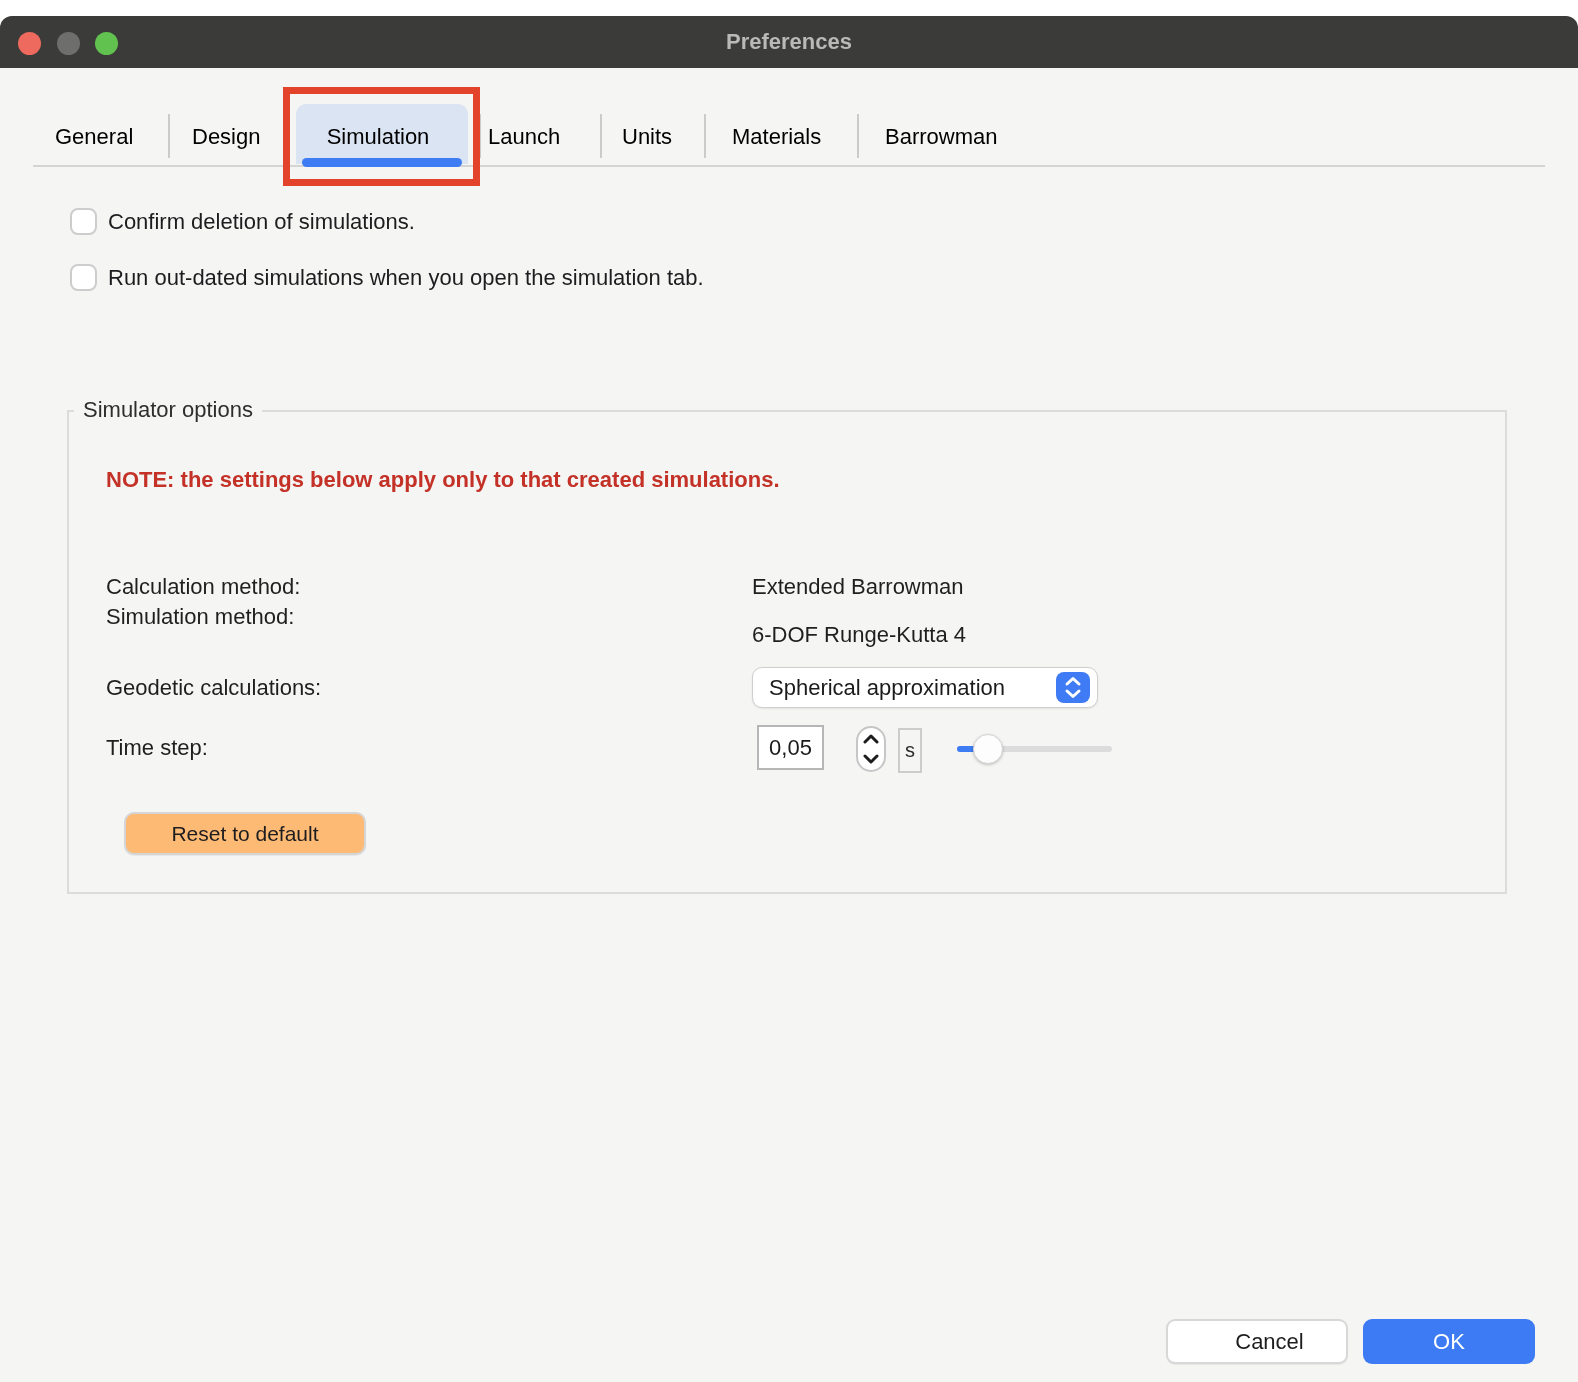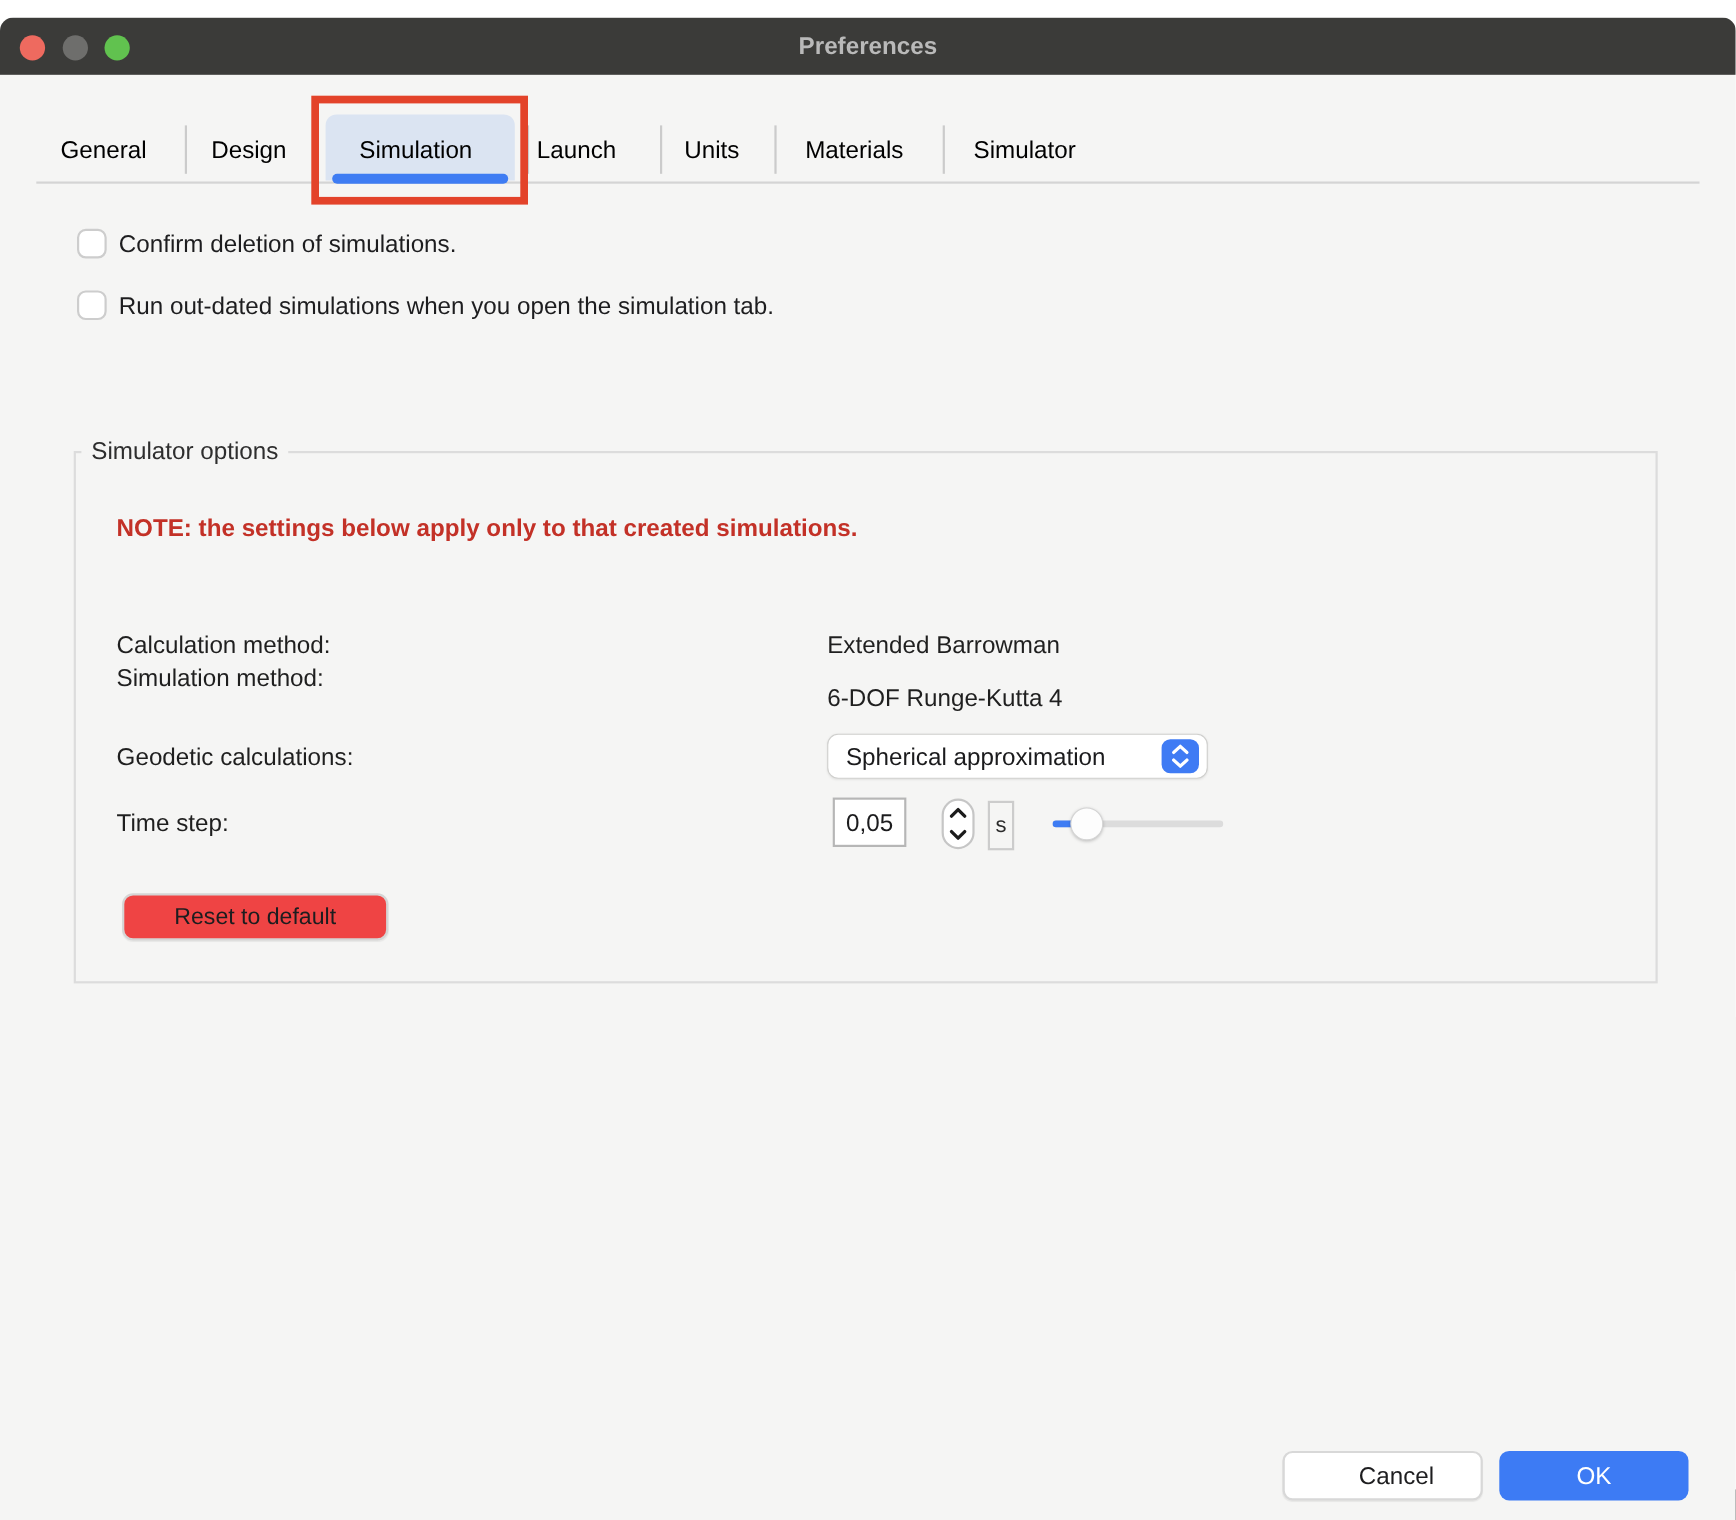--- a/index.html
+++ b/index.html
@@ -135,22 +135,22 @@
     position: absolute; left: 973px; top: 718px; width: 30px; height: 30px;
     background: #fdfdfd; border: 1px solid #d4d4d4; border-radius: 50%;
     box-shadow: 0 1px 3px rgba(0,0,0,0.22); cursor: pointer;
   }
   
   .btn {
     position: absolute; text-align: center; cursor: pointer;
     font-size: 22px; color: #1d1d1f; white-space: nowrap;
   }
   .reset-btn {
-    left: 111px; top: 796px; width: 242px; height: 43px; line-height: 39px;
-    background: #ef4444; border: 2px solid #d5d5d5; border-radius: 10px;
+    left: 124px; top: 796px; width: 242px; height: 43px; line-height: 39px;
+    background: #fdba74; border: 2px solid #d5d5d5; border-radius: 10px;
     box-shadow: 0 1px 1px rgba(0,0,0,0.06); font-size: 21px;
   }
   .cancel-btn {
     left: 1166px; top: 1303px; width: 182px; height: 45px; line-height: 41px;
     background: #fff; border: 2px solid #d8d8d8; border-radius: 9px;
     box-shadow: 0 1px 1px rgba(0,0,0,0.06);
     padding-left: 25px;
   }
   .ok-btn {
     left: 1363px; top: 1303px; width: 172px; height: 45px; line-height: 45px;
@@ -178,21 +178,21 @@
   <div class="tab-label" style="left:192px">Design</div>
   <div class="tab-sep" style="left:285px"></div>
   <div class="tab-label" style="left:296px; width:164px; text-align:center">Simulation</div>
   <div class="tab-sep" style="left:479px"></div>
   <div class="tab-label" style="left:488px">Launch</div>
   <div class="tab-sep" style="left:600px"></div>
   <div class="tab-label" style="left:622px">Units</div>
   <div class="tab-sep" style="left:704px"></div>
   <div class="tab-label" style="left:732px">Materials</div>
   <div class="tab-sep" style="left:857px"></div>
-  <div class="tab-label" style="left:885px">Simulator</div>
+  <div class="tab-label" style="left:885px">Barrowman</div>
 
   <div class="tab-rule"></div>
   <div class="tab-underline"></div>
   <div class="annotation-rect"></div>
 
   <div class="checkbox" style="top:192px"></div>
   <div class="cb-label" style="top:192px">Confirm deletion of simulations.</div>
 
   <div class="checkbox" style="top:248px"></div>
   <div class="cb-label" style="top:248px">Run out-dated simulations when you open the simulation tab.</div>

